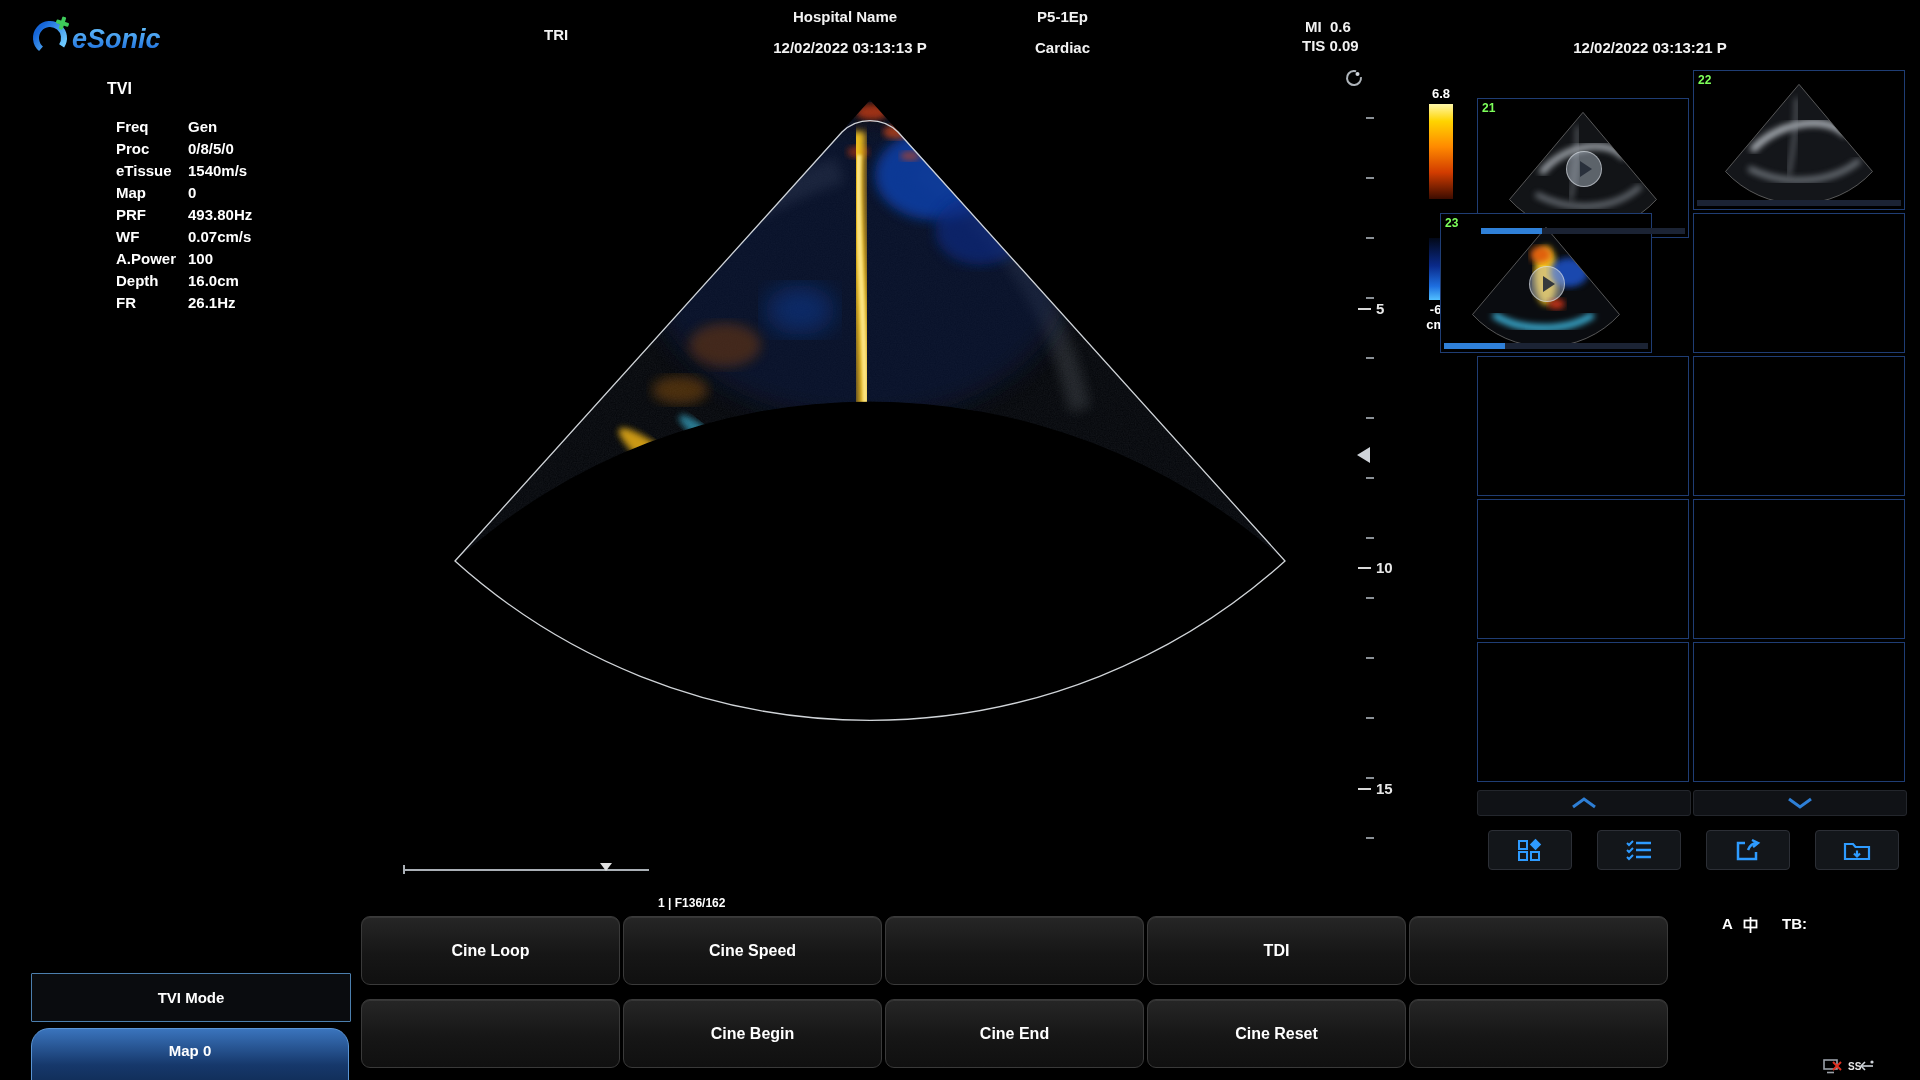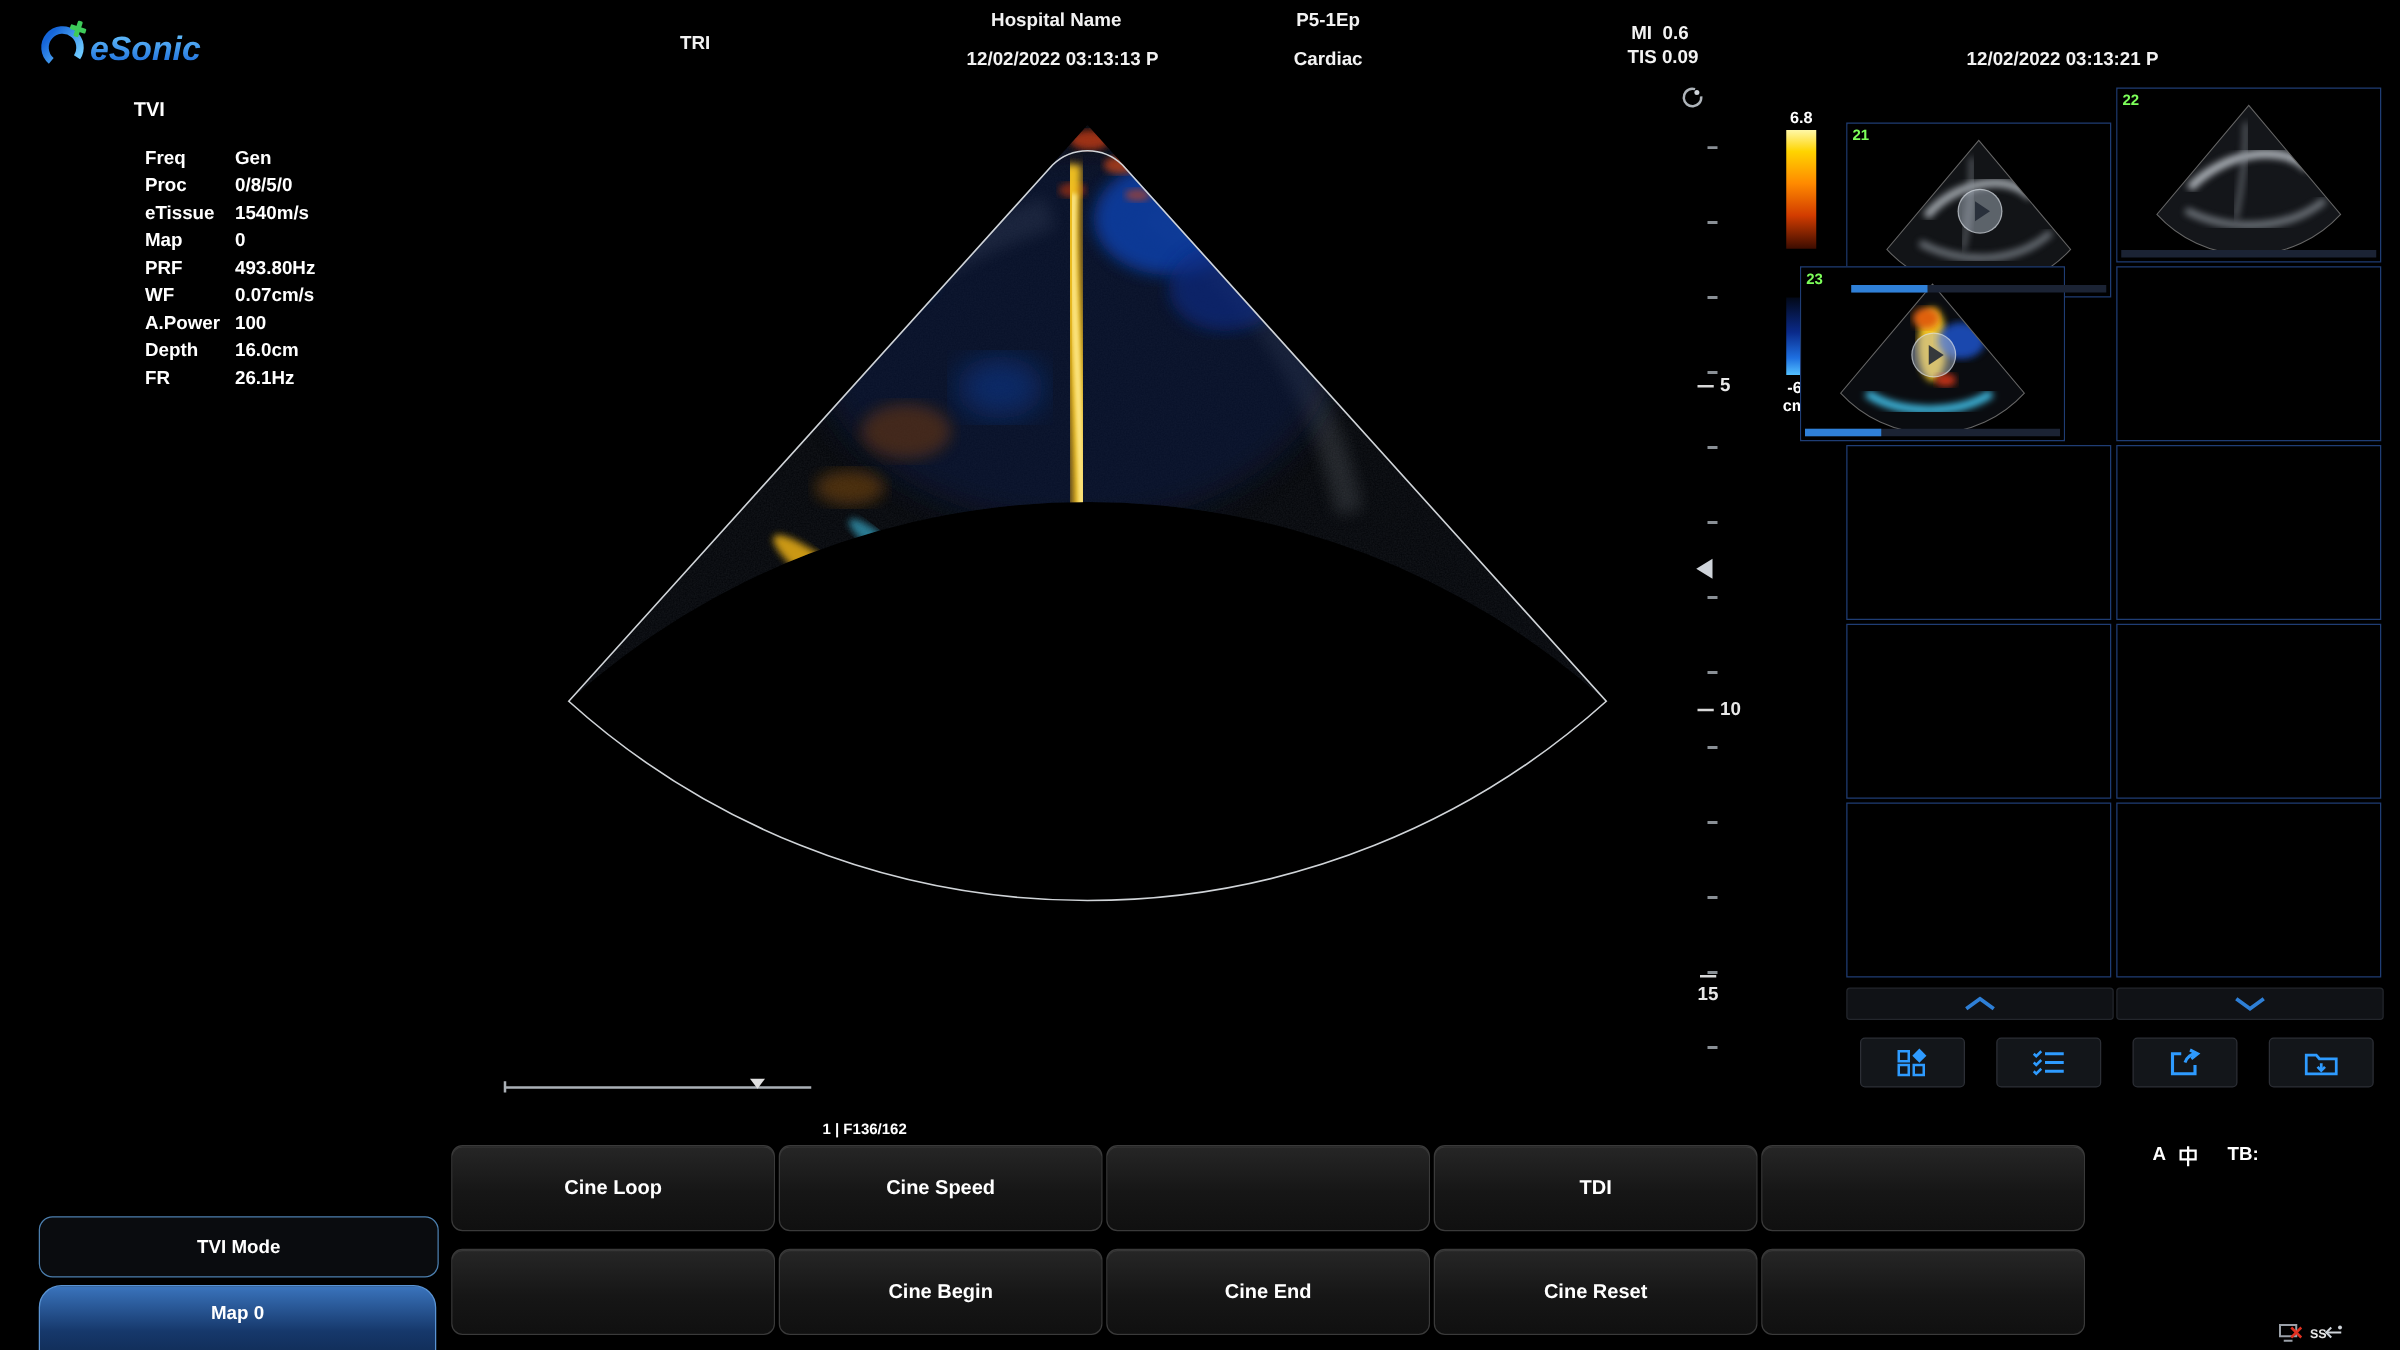--- a/index.html
+++ b/index.html
@@ -38,21 +38,21 @@
   .scroll-btn{position:absolute;height:24px;background:#101216;border:1px solid #23262c;border-radius:3px;
               display:flex;align-items:center;justify-content:center;}
   .icon-btn{position:absolute;width:82px;height:38px;background:#13161a;border:1px solid #2c2f36;border-radius:4px;
             display:flex;align-items:center;justify-content:center;}
   
   .tp-btn{position:absolute;width:257px;height:67px;border-radius:9px;
           background:linear-gradient(#262626,#161616 55%,#101010);border:1px solid #3a3a3a;
           color:#fff;font-size:16px;font-weight:700;display:flex;align-items:center;justify-content:center;
           box-shadow:inset 0 1px 0 rgba(255,255,255,.08);}
   .tvi-btn{position:absolute;left:31px;top:973px;width:318px;height:47px;background:#0a0c0f;border:1px solid #4c7fae;
-           border-radius:11px;color:#fff;font-size:15px;font-weight:700;display:flex;align-items:center;justify-content:center;}
+           border-radius:1px;color:#fff;font-size:15px;font-weight:700;display:flex;align-items:center;justify-content:center;}
   .map-btn{position:absolute;left:31px;top:1028px;width:318px;height:62px;border-radius:18px 18px 0 0;
            background:linear-gradient(#3a74bd,#16386b 60%,#0f2a52);border:1px solid #5a94d4;color:#fff;
            font-size:15px;font-weight:700;text-align:center;padding-top:13px;box-sizing:border-box;}
   .status-txt{font-size:15px;font-weight:700;color:#fff;white-space:nowrap;}
 </style>
 </head>
 <body>
 
 <div class="screen">
 
@@ -187,21 +187,21 @@
 
   <div class="abs ruler-ticks" style="left:1366px;top:117px;width:8px;height:723px;"></div>
   <div class="abs major" style="left:1358px;top:300px;">
     <span class="dash"></span>
     <span>5</span>
   </div>
   <div class="abs major" style="left:1358px;top:559px;">
     <span class="dash"></span>
     <span>10</span>
   </div>
-  <div class="abs major" style="left:1358px;top:780px;flex-direction:column;">
+  <div class="abs major" style="left:1358px;top:780px;">
     <span class="dash"></span>
     <span>15</span>
   </div>
 
   <div class="abs focus-tri" style="left:1357px;top:447px;"></div>
 
   <div class="abs cbar-lbl" style="left:1418px;top:86px;width:46px;">6.8</div>
   <div class="abs cbar-top" style="left:1429px;top:104px;width:24px;height:95px;"></div>
   <div class="abs cbar-bot" style="left:1429px;top:238px;width:24px;height:62px;"></div>
   <div class="abs cbar-lbl" style="left:1414px;top:302px;width:54px;">-6.8</div>

